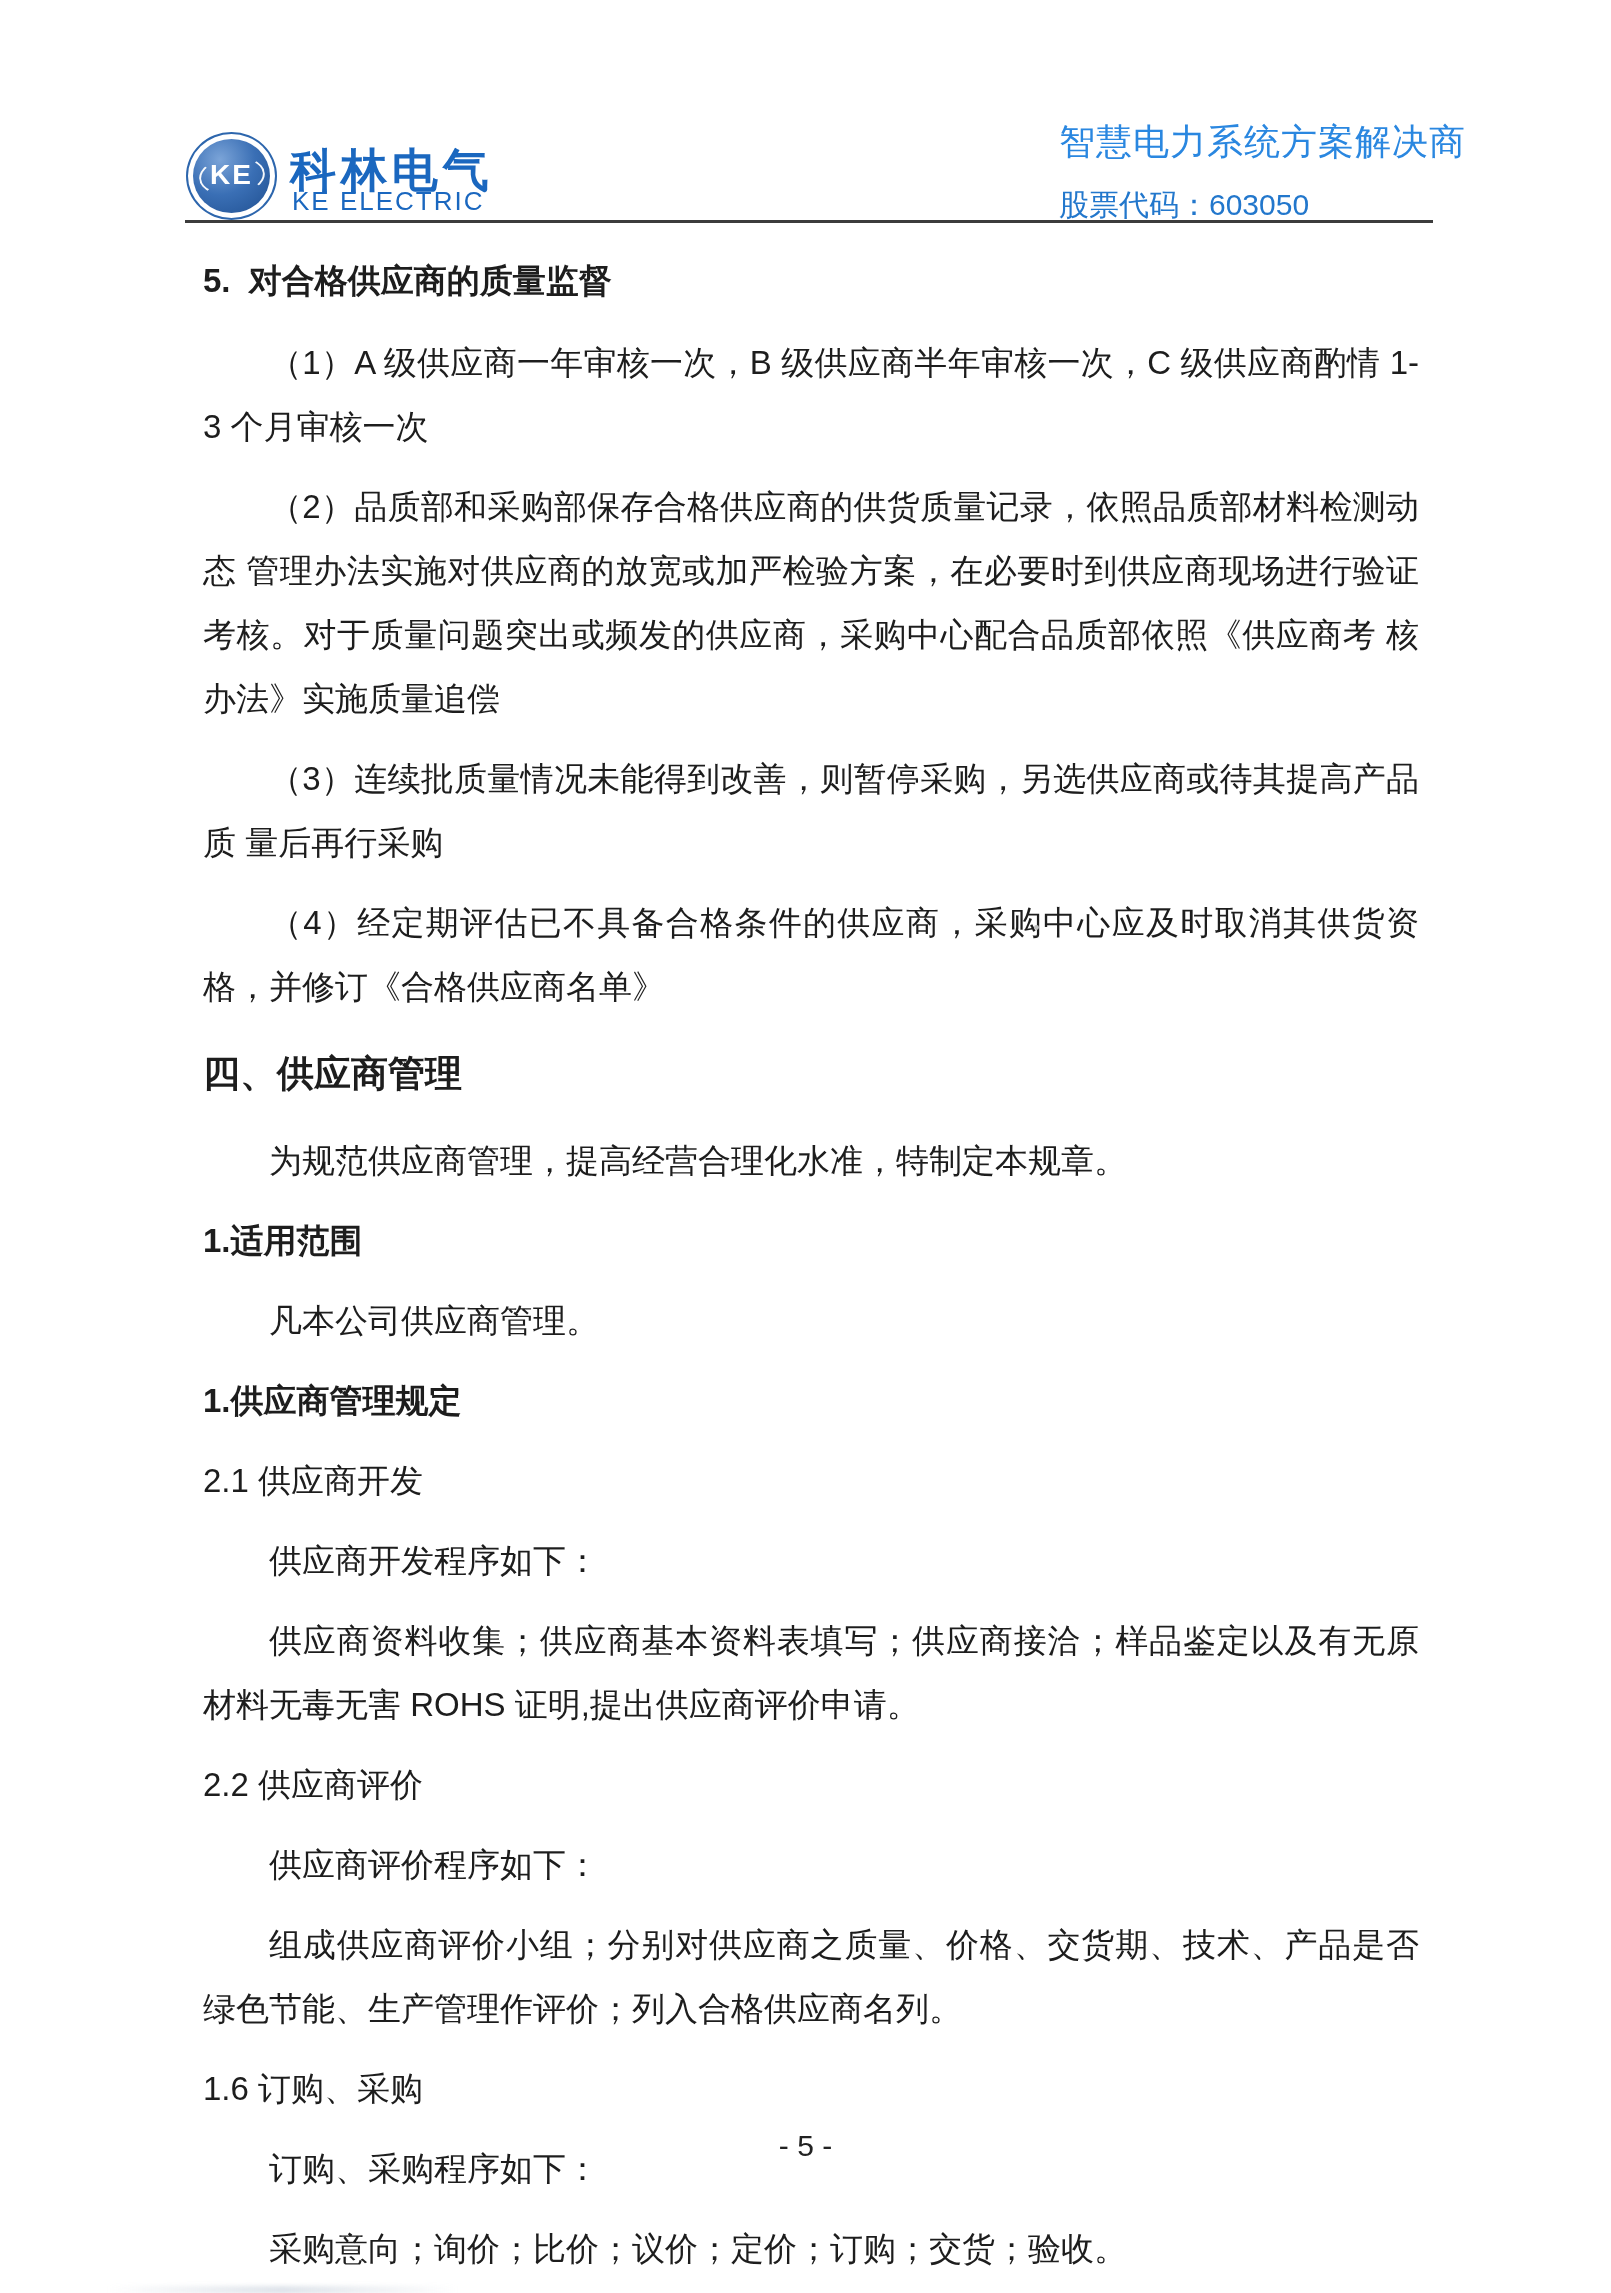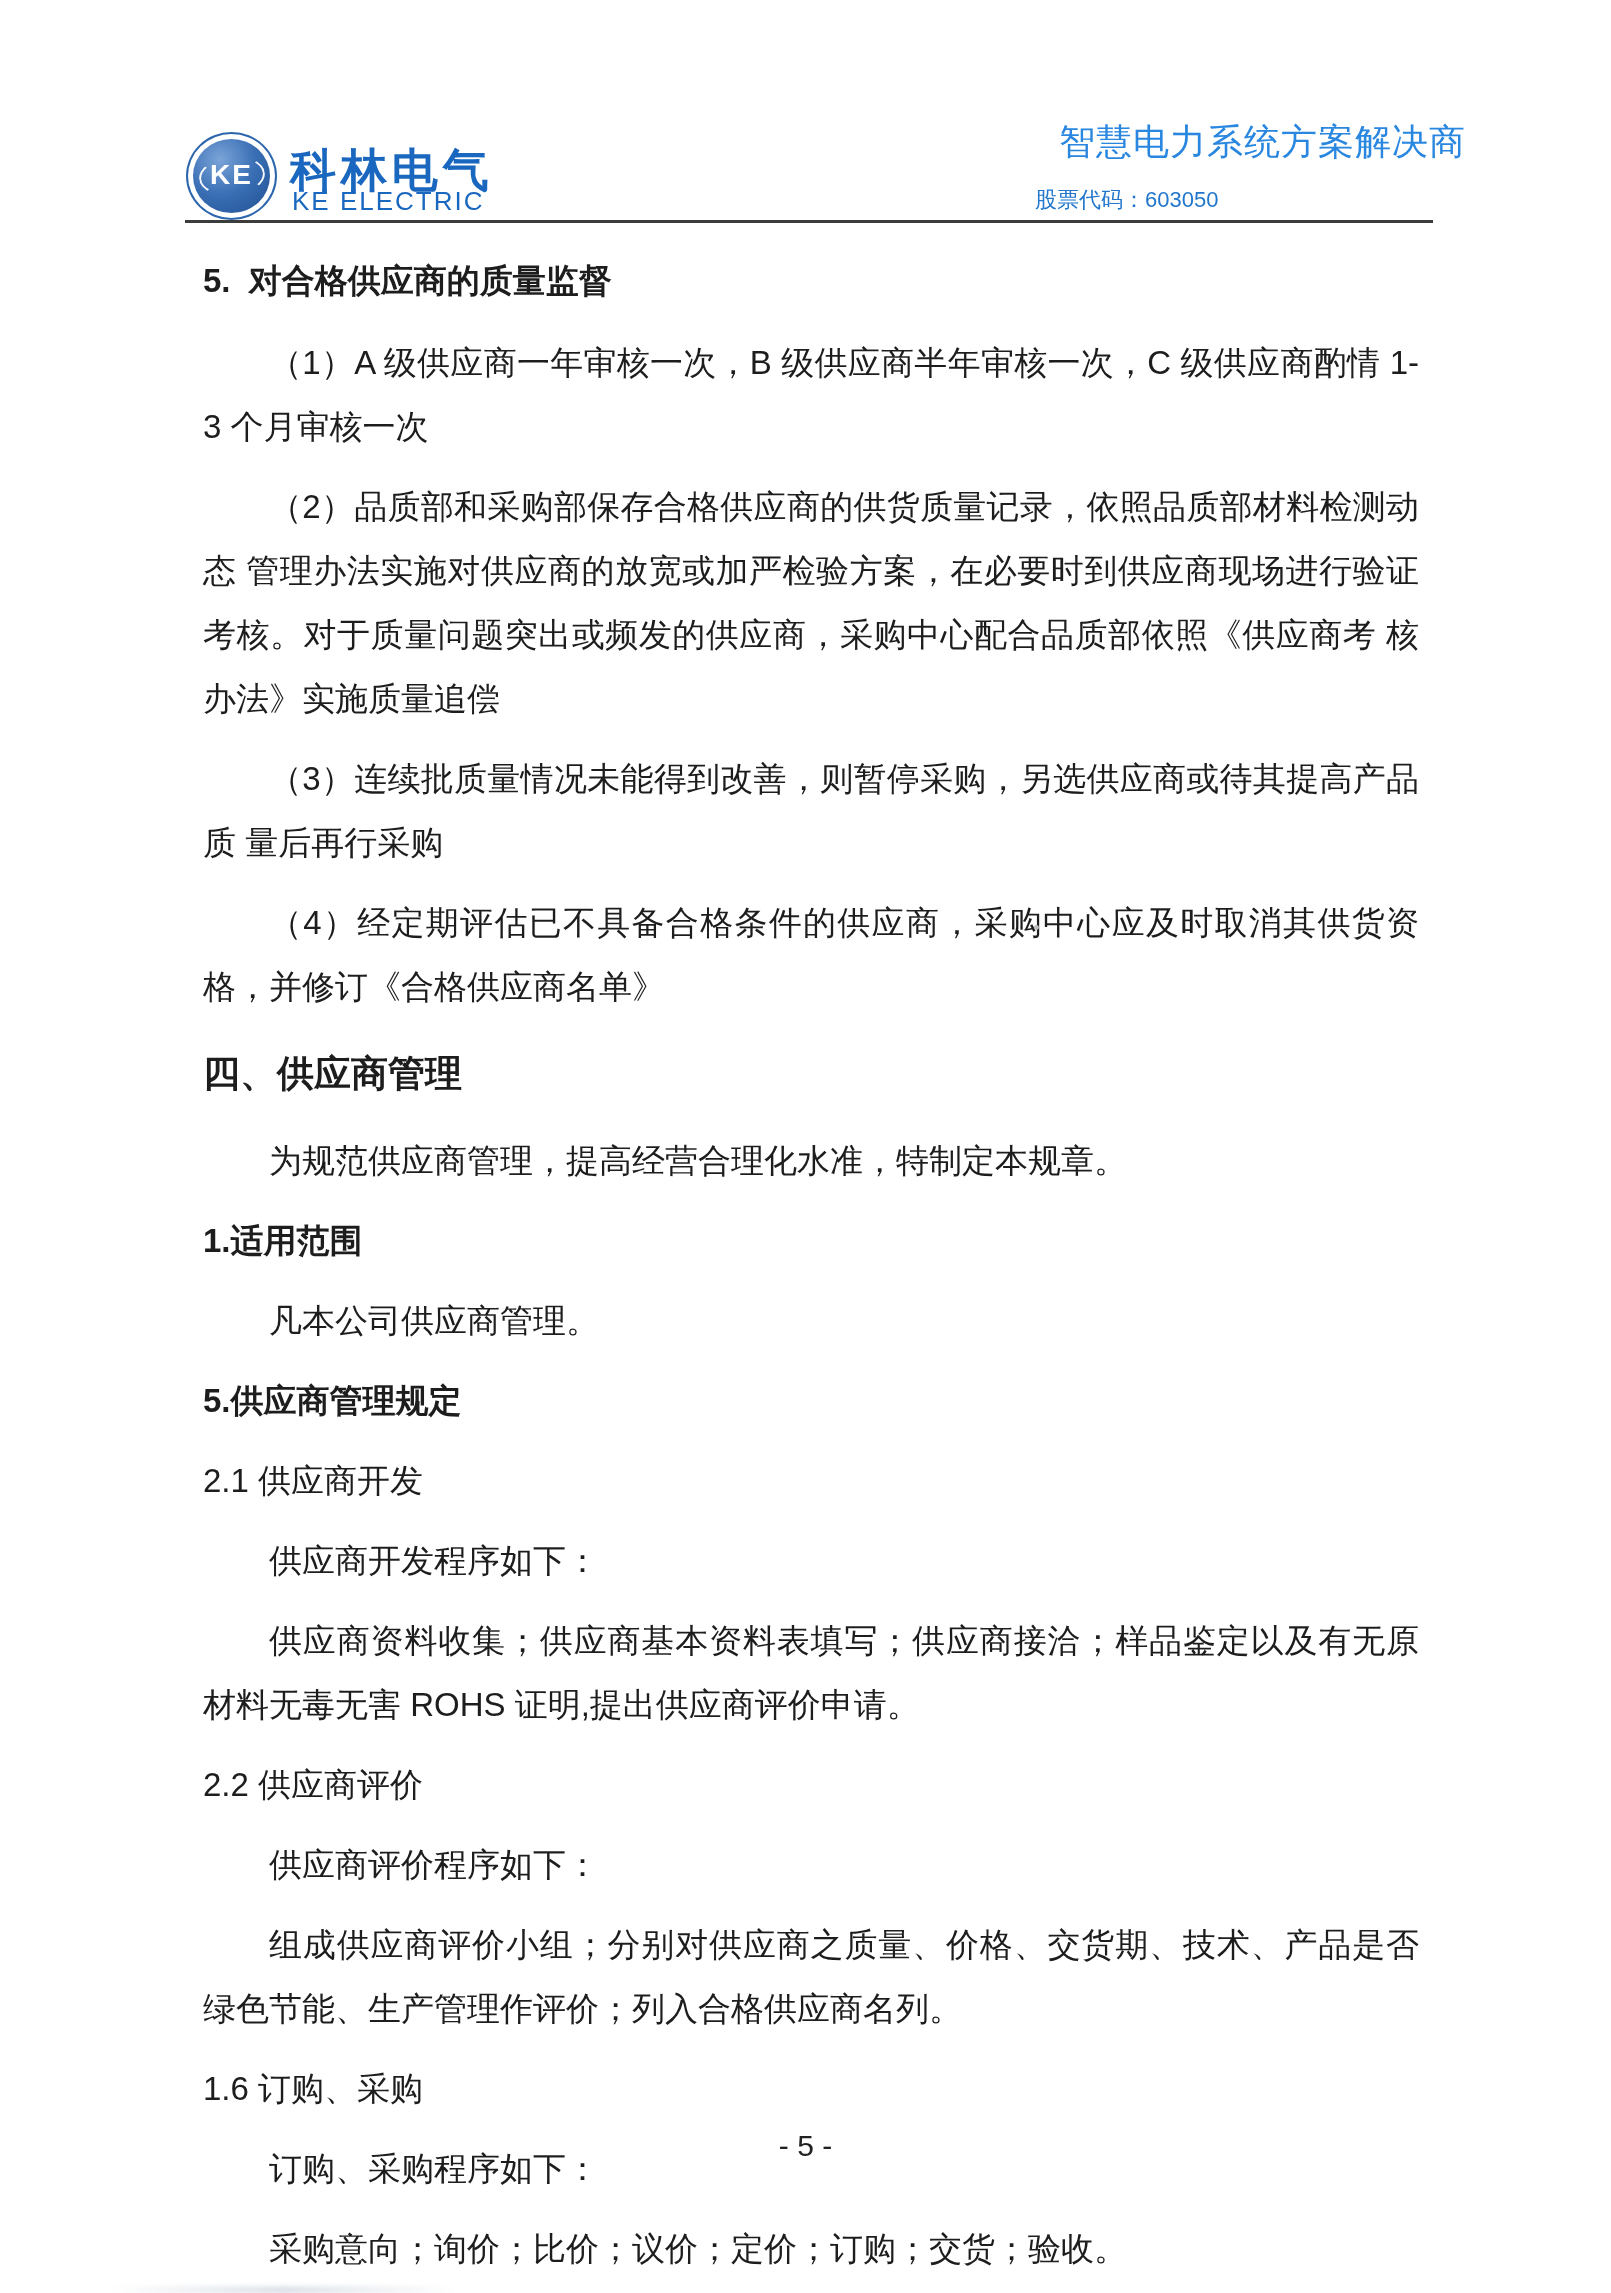--- a/index.html
+++ b/index.html
@@ -40,22 +40,22 @@
   }
   .company-en {
     position:absolute; left:292px; top:186px;
     font-size:26px; font-weight:500; letter-spacing:2px; color:#1a67bf;
   }
   .tagline {
     position:absolute; left:1059px; top:118px;
     font-size:36px; letter-spacing:1px; color:#2a87e0;
   }
   .stock-code {
-    position:absolute; left:1035px; top:185px;
-    font-size:22px; color:#2277cc;
+    position:absolute; left:1059px; top:185px;
+    font-size:30px; color:#2277cc;
   }
   .header-rule {
     position:absolute; left:185px; top:220px;
     width:1248px; height:2.9px; background:#3c3c3c;
   }
 
   
   .doc {
     position:absolute; left:187px; top:233px; width:1248px;
     font-size:33px; line-height:64px;
@@ -106,21 +106,21 @@
   <div class="doc">
     <p class="h-number">5.  对合格供应商的质量监督</p>
     <p class="p-indent">（1）A 级供应商一年审核一次，B 级供应商半年审核一次，C 级供应商酌情 1-3 个月审核一次</p>
     <p class="p-indent">（2）品质部和采购部保存合格供应商的供货质量记录，依照品质部材料检测动态 管理办法实施对供应商的放宽或加严检验方案，在必要时到供应商现场进行验证 考核。对于质量问题突出或频发的供应商，采购中心配合品质部依照《供应商考 核办法》实施质量追偿</p>
     <p class="p-indent">（3）连续批质量情况未能得到改善，则暂停采购，另选供应商或待其提高产品质 量后再行采购</p>
     <p class="p-indent">（4）经定期评估已不具备合格条件的供应商，采购中心应及时取消其供货资格，并修订《合格供应商名单》</p>
     <p class="h-chapter">四、供应商管理</p>
     <p class="p-indent">为规范供应商管理，提高经营合理化水准，特制定本规章。</p>
     <p class="h-sub">1.适用范围</p>
     <p class="p-indent">凡本公司供应商管理。</p>
-    <p class="h-sub">5.供应商管理规定</p>
+    <p class="h-sub">1.供应商管理规定</p>
     <p class="p-plain">2.1 供应商开发</p>
     <p class="p-indent">供应商开发程序如下：</p>
     <p class="p-indent">供应商资料收集；供应商基本资料表填写；供应商接洽；样品鉴定以及有无原材料无毒无害 ROHS 证明,提出供应商评价申请。</p>
     <p class="p-plain">2.2 供应商评价</p>
     <p class="p-indent">供应商评价程序如下：</p>
     <p class="p-indent">组成供应商评价小组；分别对供应商之质量、价格、交货期、技术、产品是否绿色节能、生产管理作评价；列入合格供应商名列。</p>
     <p class="p-plain">1.6 订购、采购</p>
     <p class="p-indent">订购、采购程序如下：</p>
     <p class="p-indent">采购意向；询价；比价；议价；定价；订购；交货；验收。</p>
   </div>

